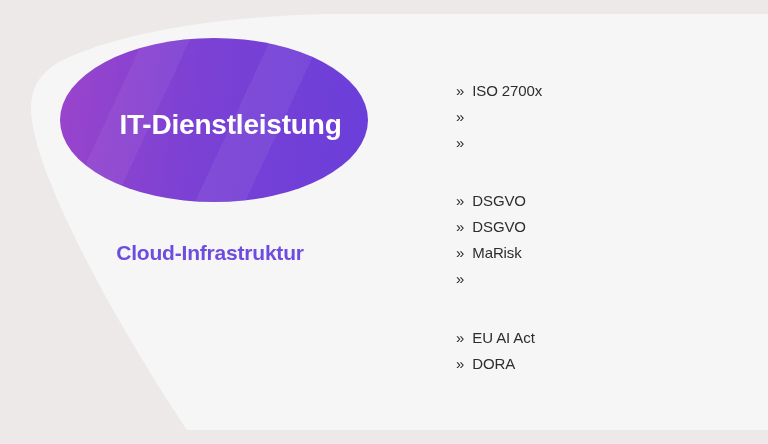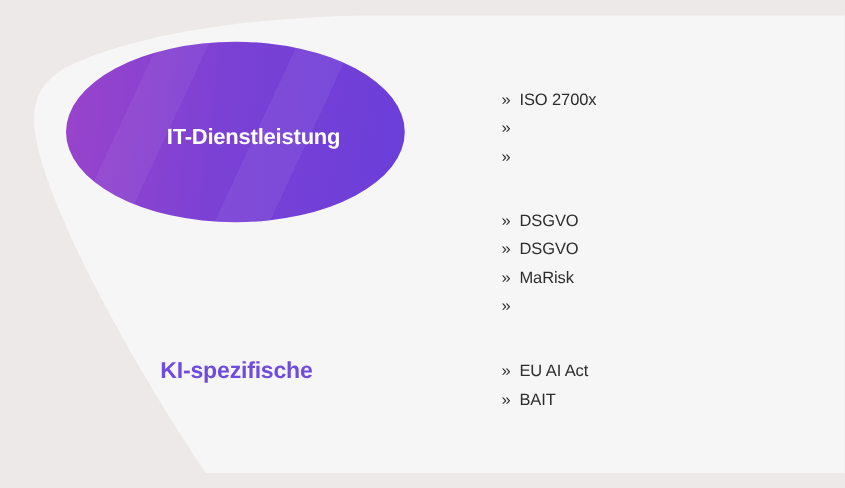--- a/index.html
+++ b/index.html
@@ -28,21 +28,21 @@
     background:linear-gradient(115deg,
       rgba(255,255,255,0)   0 22%,
       rgba(255,255,255,.05) 22% 34%,
       rgba(255,255,255,0)   34% 55%,
       rgba(255,255,255,.06) 55% 68%,
       rgba(255,255,255,0)   68% 100%);
     pointer-events:none;
   }
   .ellipse-label{
     position:relative;z-index:1;
-    color:#FFFFFF;font-size:20px;font-weight:700;letter-spacing:-0.2px;
+    color:#FFFFFF;font-size:28px;font-weight:700;letter-spacing:-0.2px;
     padding-top:10px;margin-left:33px;
   }
 
   .stage-label{
     position:absolute;text-align:center;
     color:var(--stage-label,#6F4CE0);
     font-weight:700;letter-spacing:-0.2px;
   }
   .stage-label.cloud{left:60px;top:240px;width:300px;font-size:21px;line-height:26px;}
   .stage-label.ki{left:65px;top:327px;width:300px;font-size:21px;line-height:21.5px;}
@@ -64,23 +64,23 @@
 <div class="stage-wrap">
 
   <svg class="blob-svg" viewBox="0 0 768 444" aria-hidden="true">
     <path d="M768 14 L330 14 C230 16 120 30 57 63 C38 76 31 88 31 110 C33 175 120 330 187 430 L768 430 Z"></path>
   </svg>
 
   <div class="top-ellipse">
     <div class="ellipse-label">IT-Dienstleistung</div>
   </div>
 
+  <div class="stage-label cloud">Cloud-Infrastruktur</div>
 
   <div class="stage-label ki">
-    <div>KI-spezifische</div>
   </div>
 
   <div class="list-group g1">
     <div class="list-item">
       <span class="bullet">»</span>
       <span>ISO 2700x</span>
     </div>
     <div class="list-item">
       <span class="bullet">»</span>
     </div>
@@ -107,17 +107,17 @@
     </div>
   </div>
 
   <div class="list-group g3">
     <div class="list-item">
       <span class="bullet">»</span>
       <span>EU AI Act</span>
     </div>
     <div class="list-item">
       <span class="bullet">»</span>
-      <span>BAIT</span>
+      <span>DORA</span>
     </div>
   </div>
 
 </div>
 
 </body></html>

